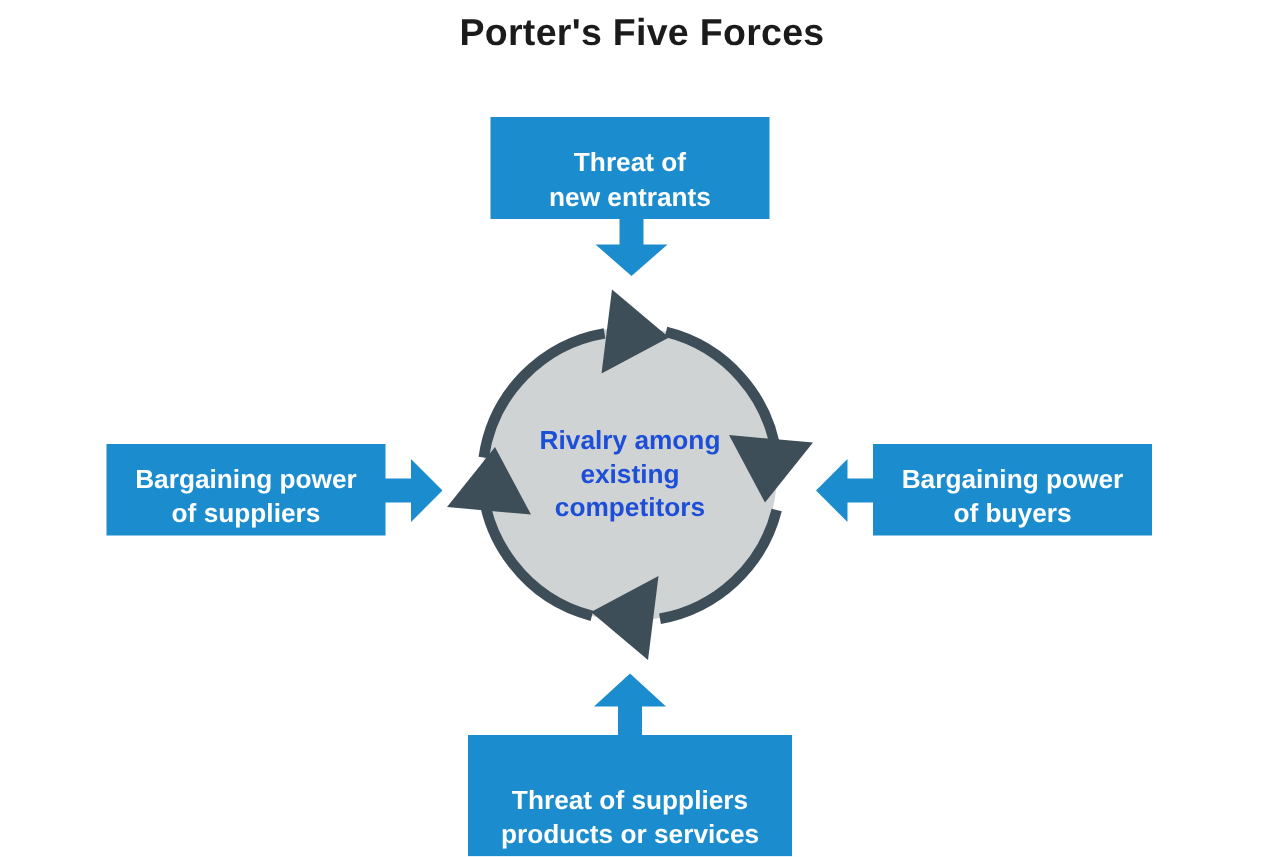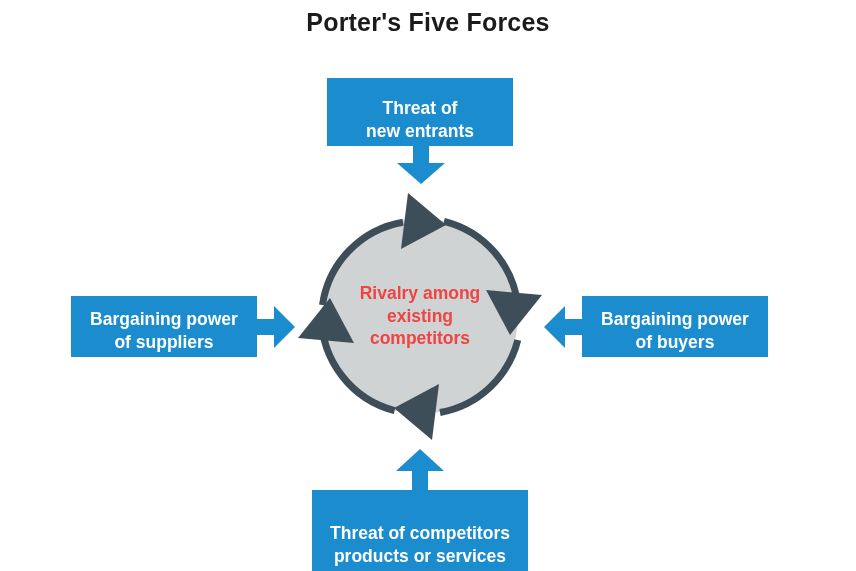--- a/index.html
+++ b/index.html
@@ -78,21 +78,21 @@
     left: 296px;
     top: 192px;
     width: 248px;
     height: 248px;
     display: flex;
     align-items: center;
     justify-content: center;
     text-align: center;
     font-size: 17.5px;
     font-weight: bold;
-    color: #ef4444;
+    color: #1d4ed8;
     line-height: 1.3;
     white-space: pre-line;
     pointer-events: none;
   }
 </style>
 </head>
 <body>
 
 <div id="canvas">
 
@@ -116,21 +116,21 @@
 
   <div class="force-box" id="box-right">
     <span class="lines">Bargaining power
 of buyers</span>
   </div>
   <svg class="conn" id="conn-right" viewBox="0 0 40 48">
     <polygon points="40,16 21,16 21,3 0,24 21,45 21,32 40,32" fill="#1b8ccd"></polygon>
   </svg>
 
   <div class="force-box" id="box-bottom">
-    <span class="lines">Threat of competitors
+    <span class="lines">Threat of suppliers
 products or services</span>
   </div>
   <svg class="conn" id="conn-bottom" viewBox="0 0 58 44">
     <polygon points="29,0 53,22 37,22 37,44 21,44 21,22 5,22" fill="#1b8ccd"></polygon>
   </svg>
 
   <svg id="cycle" viewBox="0 0 248 248">
 
     <circle cx="124" cy="124" r="98" fill="#d0d3d4"></circle>
 

